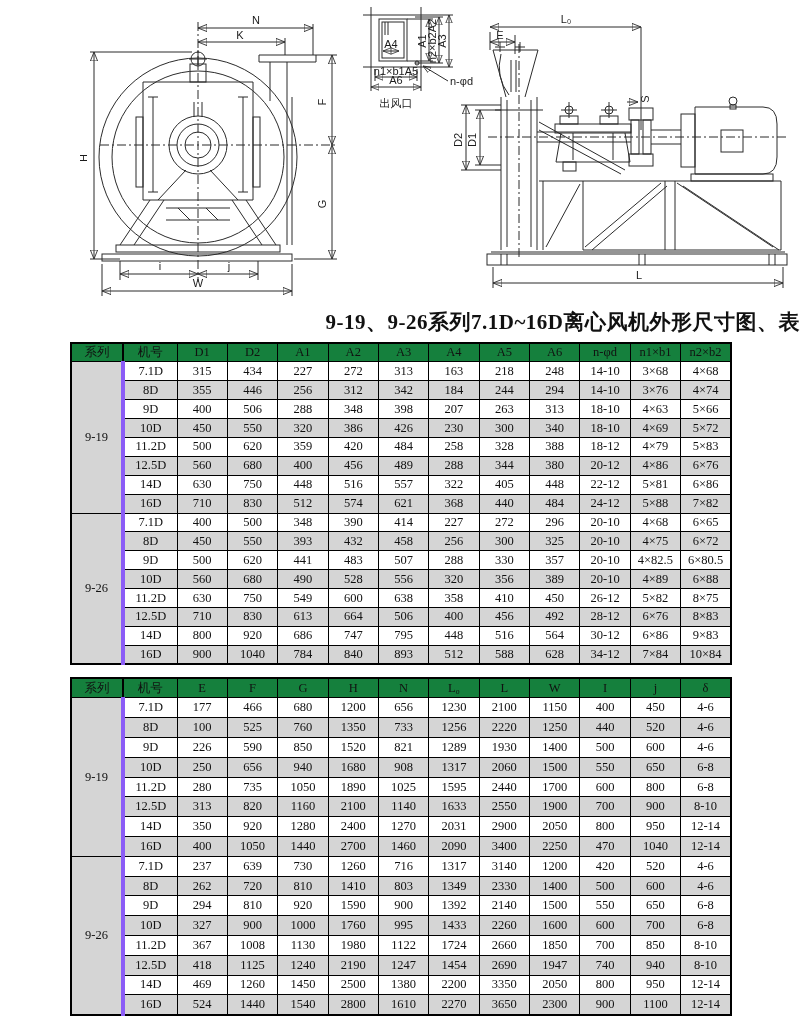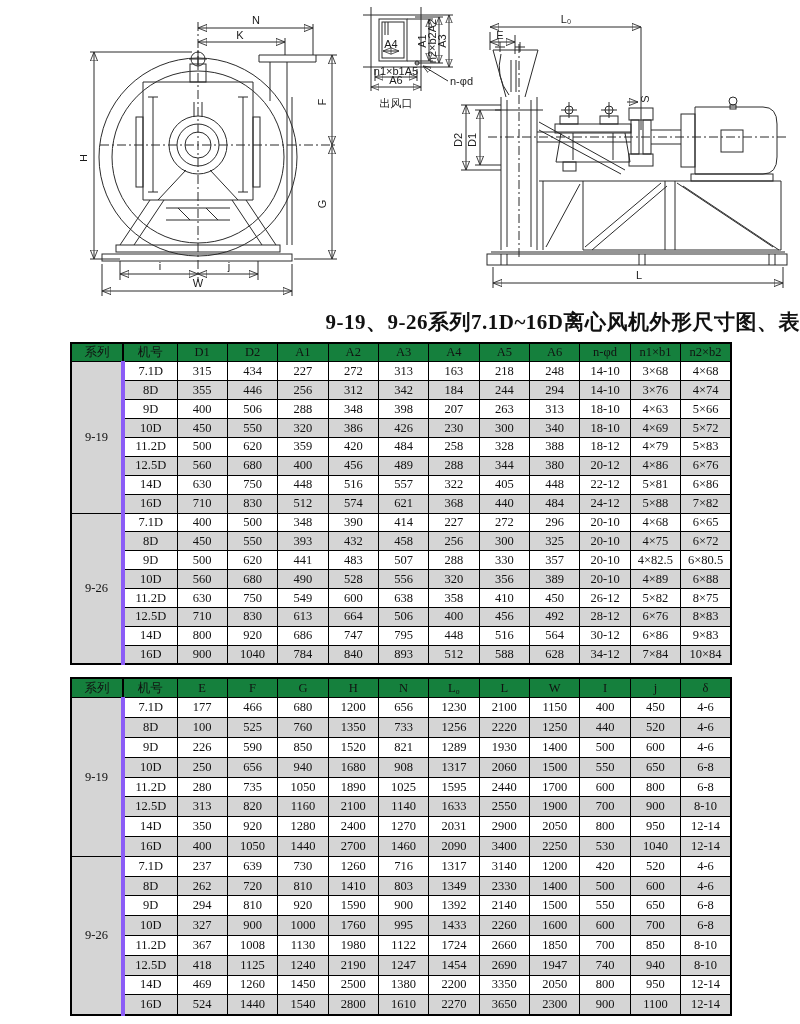--- a/index.html
+++ b/index.html
@@ -674,21 +674,21 @@
         <tr class="shade">
           <td>16D</td>
           <td>400</td>
           <td>1050</td>
           <td>1440</td>
           <td>2700</td>
           <td>1460</td>
           <td>2090</td>
           <td>3400</td>
           <td>2250</td>
-          <td>530</td>
+          <td>470</td>
           <td>1040</td>
           <td>12-14</td>
         </tr>
         <tr>
           <td rowspan="8" class="series-cell">9-26</td>
           <td>7.1D</td>
           <td>237</td>
           <td>639</td>
           <td>730</td>
           <td>1260</td>

